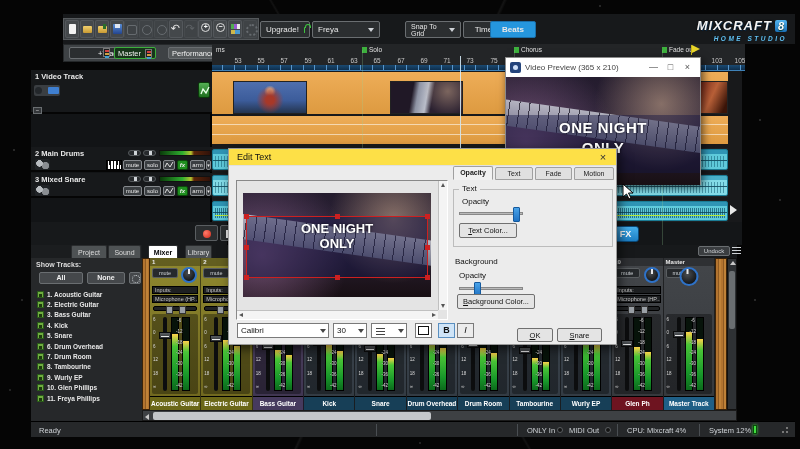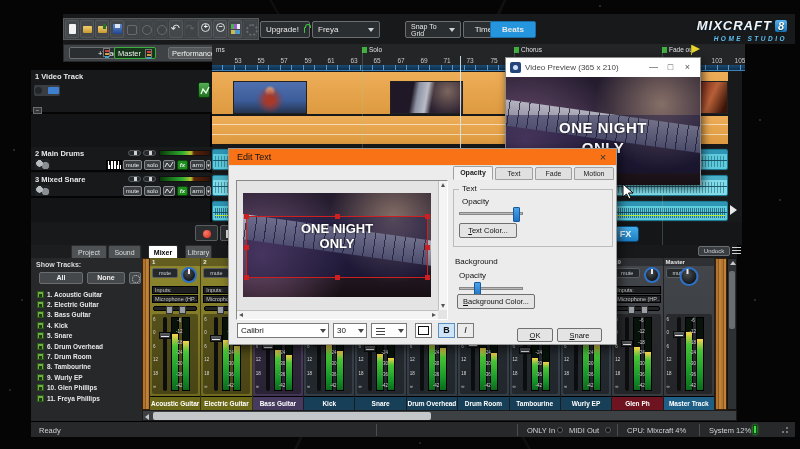--- a/index.html
+++ b/index.html
@@ -195,21 +195,21 @@
     background: radial-gradient(circle at 80% 25%, rgba(210,175,145,.55), transparent 38%),
                 radial-gradient(circle at 10% 60%, rgba(165,115,165,.55), transparent 48%),
                 linear-gradient(180deg,#241c2e 0%, #2e2438 45%, #180f14 100%); }
   .neck { position:absolute; left:-10%; top:34%; width:125%; height:24%; transform:rotate(8deg);
     background: repeating-linear-gradient(90deg, rgba(30,30,42,.85) 0 1px, transparent 1px 10px), linear-gradient(180deg,#cfd2dc,#878ca0); opacity:.8; }
   .ov-band { position:absolute; left:0; right:0; background:rgba(22,22,66,.45); }
   .ov-text { position:absolute; left:0; right:0; text-align:center; color:#fff; font-weight:bold; text-shadow:0 0 3px rgba(0,0,0,.8); letter-spacing:.5px; }
 
   
   .dlg { left:228px; top:148px; width:389px; height:197px; background:#ececec; border:1px solid #9a9a9a; z-index:6; box-shadow:3px 4px 10px rgba(0,0,0,.6); }
-  .dlg-title { position:absolute; left:0; top:0; right:0; height:17px; background:#f97316; border-bottom:1px solid #e0e0e0; }
+  .dlg-title { position:absolute; left:0; top:0; right:0; height:17px; background:#fde047; border-bottom:1px solid #e0e0e0; }
   .dlg-title-text { position:absolute; left:8px; top:3px; font-size:9px; color:#111; }
   .dlg-x { position:absolute; right:6px; top:2px; font-size:11px; color:#333; width:14px; text-align:center; }
   .dtab { position:absolute; top:18px; height:13px; background:#e0e0e0; border:1px solid #a0a0a0; border-radius:2px 2px 0 0; font-size:7px; color:#222; text-align:center; line-height:12px; }
   .dtab.active { background:#f1f1f1; border-bottom-color:#f1f1f1; height:14px; top:17px; font-weight:bold; z-index:2; }
   .pframe { position:absolute; left:7px; top:31px; width:212px; height:140px; background:#e4e4e4; border:1px solid; border-color:#888 #fff #fff #888; }
   .pvideo { position:absolute; left:6px; top:12px; width:188px; height:104px; }
   .sel { position:absolute; left:9px; top:35px; width:182px; height:62px; border:1px solid #cc2020; background:rgba(25,25,75,.45); z-index:2; }
   .hdl { position:absolute; width:5px; height:5px; background:#cc2020; }
   .sel-text { position:absolute; left:0; right:0; top:4px; text-align:center; color:#fff; font-weight:bold; font-size:13px; line-height:15px; text-shadow:0 0 3px rgba(0,0,0,.8); }
   .fsb-v { position:absolute; right:0; top:0; width:9px; bottom:9px; background:#f4f4f4; border-left:1px solid #c0c0c0; }

